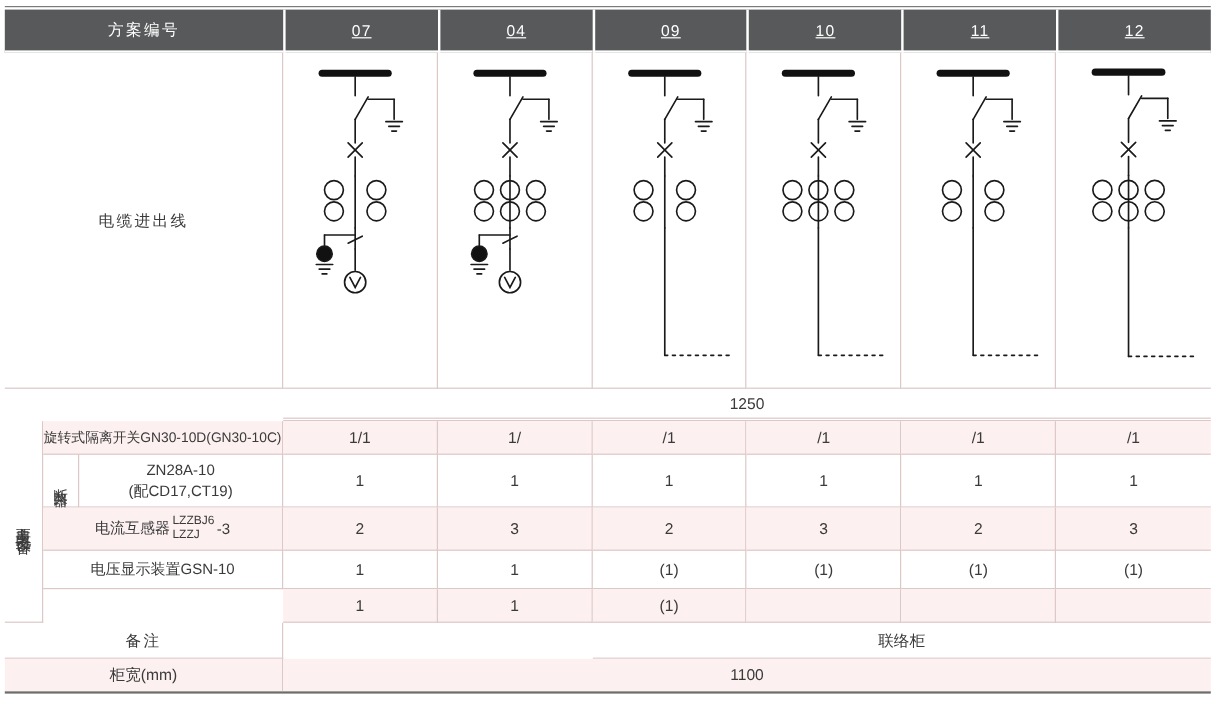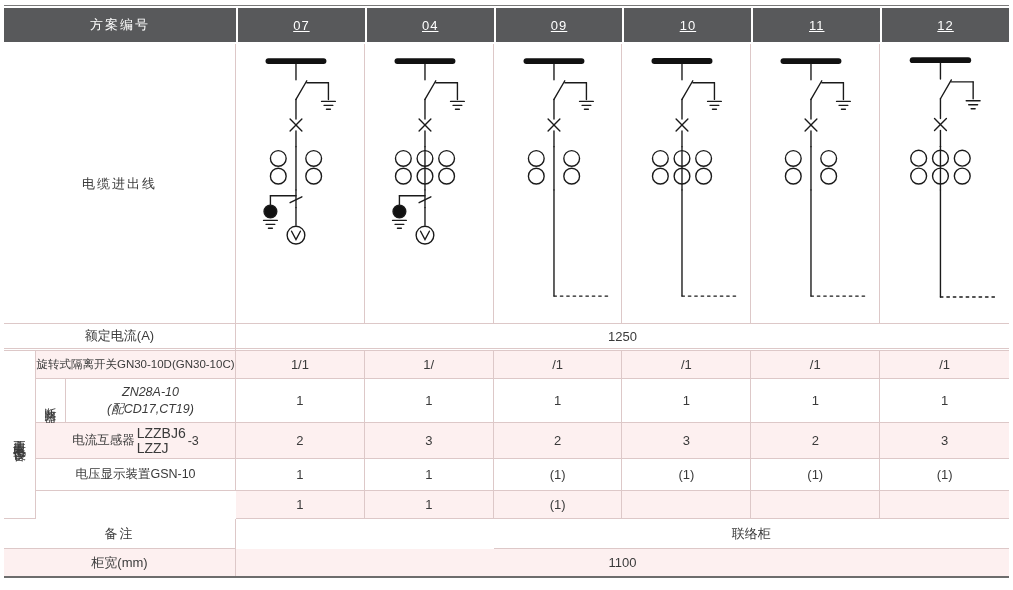--- a/index.html
+++ b/index.html
@@ -49,25 +49,25 @@
   .hcell.scheme{border-left:2px solid #fff;letter-spacing:1px;text-decoration:underline;}
   .pink{background:var(--row-pink);}
   .vtext{
     writing-mode:vertical-lr;
     text-orientation:upright;
     letter-spacing:2px;
     line-height:1;
   }
   .name{font-size:12.5px;}
   .name-small{font-size:11.5px;white-space:nowrap;}
-  .two-line{flex-direction:column;line-height:1.35;font-style:italic;}
+  .two-line{flex-direction:column;line-height:1.35;}
   .stack{
     display:inline-flex;
     flex-direction:column;
-    font-size:14px;
+    font-size:10px;
     line-height:1.05;
     margin:12px 2px;
     text-align:left;
   }
   .dbl{border-bottom:3px double var(--line);}
   .diagram{align-items:center;justify-content:center;padding:4px 0;}
   .diagram svg{display:block;width:100%;height:266px;}
   .label-cell{letter-spacing:2px;font-family:Liberation Serif, serif;}
 </style>
 </head>
@@ -240,21 +240,20 @@
         <circle cx="61" cy="108" r="8"></circle>
         <circle cx="61" cy="126" r="8"></circle>
         <circle cx="83" cy="108" r="8"></circle>
         <circle cx="83" cy="126" r="8"></circle>
         <line x1="61" y1="96" x2="61" y2="140"></line>
         <line x1="61" y1="140" x2="61" y2="248"></line>
         <line x1="61" y1="248" x2="116" y2="248" stroke-dasharray="2.5,4"></line>
       </svg>
     </div>
 
-  <div class="cell dbl" style="grid-area:3/1/4/4">额定电流(A)</div>
   <div class="cell dbl noright" style="grid-area:3/4/4/10">1250</div>
 
   <div class="cell" style="grid-area:4/1/9/2">
     <span class="vtext">主要电器设备</span>
   </div>
 
   <div class="cell pink name-small" style="grid-area:4/2/5/4">旋转式隔离开关GN30-10D(GN30-10C)</div>
   <div class="cell pink" style="grid-area:4/4/5/5">1/1</div>
   <div class="cell pink" style="grid-area:4/5/5/6">1/</div>
   <div class="cell pink" style="grid-area:4/6/5/7">/1</div>

